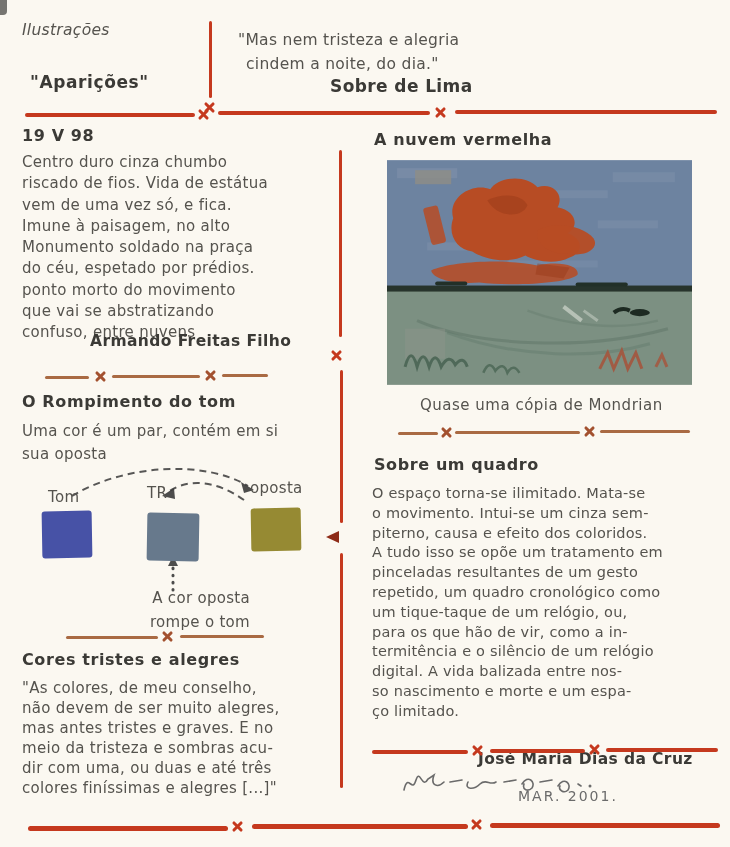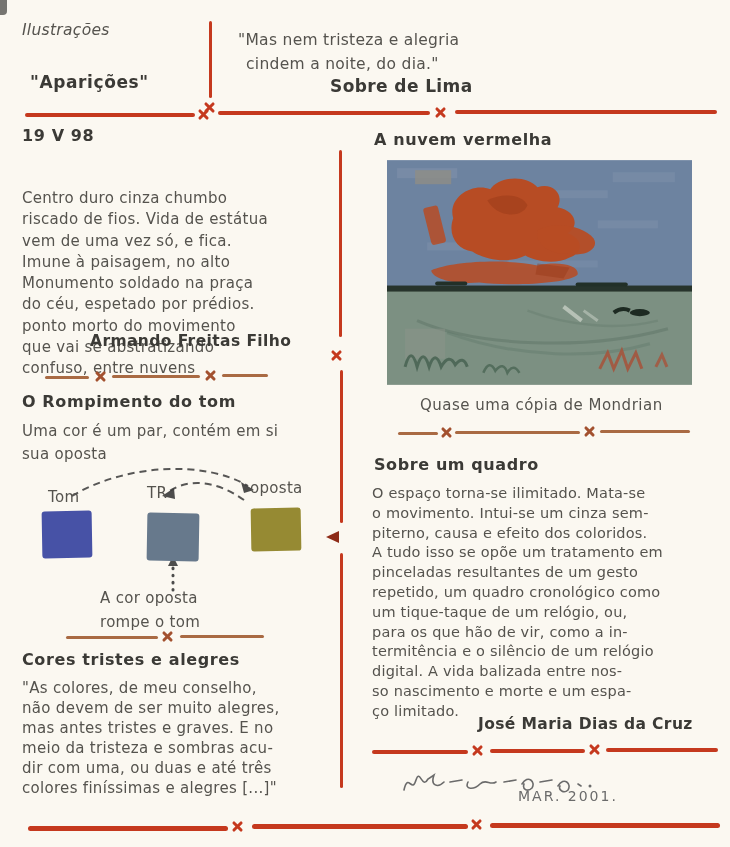--- a/index.html
+++ b/index.html
@@ -55,21 +55,21 @@
   <div class="hline red" style="left:455px;top:110px;width:262px;"></div>
 
   <div class="vline" style="left:339px;top:150px;height:187px;"></div>
   <span class="xmark" style="left:330px;top:349px;"></span>
   <div class="vline" style="left:340px;top:370px;height:153px;"></div>
   <div class="arrowL" style="left:326px;top:531px;"></div>
   <div class="vline" style="left:340px;top:553px;height:235px;"></div>
 
   <div class="abs hd" style="left:22px;top:126px;">19 V 98</div>
 
-  <div class="abs" style="left:22px;top:152px;width:315px;margin-top:36px;">
+  <div class="abs" style="left:22px;top:152px;width:315px;">
     <div class="hw">Centro duro cinza chumbo</div>
     <div class="hw">riscado de fios. Vida de estátua</div>
     <div class="hw">vem de uma vez só, e fica.</div>
     <div class="hw">Imune à paisagem, no alto</div>
     <div class="hw">Monumento soldado na praça</div>
     <div class="hw">do céu, espetado por prédios.</div>
     <div class="hw">ponto morto do movimento</div>
     <div class="hw">que vai se abstratizando</div>
     <div class="hw">confuso, entre nuvens</div>
   </div>
@@ -95,21 +95,21 @@
   </svg>
 
   <div class="abs hw" style="left:48px;top:487px;">Tom</div>
   <div class="abs hw" style="left:147px;top:483px;">TR</div>
   <div class="abs hw" style="left:250px;top:478px;">oposta</div>
 
   <div class="swatch" style="left: 42px; top: 511px; width: 50px; height: 47px; transform: rotate(-1deg); background: rgb(71, 82, 166);"></div>
   <div class="swatch" style="left: 147px; top: 513px; width: 52px; height: 48px; transform: rotate(1deg); background: rgb(103, 121, 140);"></div>
   <div class="swatch" style="left: 251px; top: 508px; width: 50px; height: 43px; transform: rotate(-1deg); background: rgb(150, 138, 51);"></div>
 
-  <div class="abs hw" style="left:100px;top:586px;width:150px;text-align:left;line-height:24px;">
+  <div class="abs hw" style="left:100px;top:586px;width:150px;text-align:right;line-height:24px;">
     <div>A cor oposta</div>
     <div>rompe o tom</div>
   </div>
 
   <div class="hline brown" style="left:66px;top:636px;width:92px;"></div>
   <span class="xmark brown" style="left:161px;top:630px;"></span>
   <div class="hline brown" style="left:180px;top:635px;width:84px;"></div>
 
   <div class="abs hd" style="left:22px;top:650px;">Cores tristes e alegres</div>
   <div class="abs" style="left:22px;top:678px;width:315px;">
@@ -172,21 +172,21 @@
     <div class="hw-sm">A tudo isso se opõe um tratamento em</div>
     <div class="hw-sm">pinceladas resultantes de um gesto</div>
     <div class="hw-sm">repetido, um quadro cronológico como</div>
     <div class="hw-sm">um tique-taque de um relógio, ou,</div>
     <div class="hw-sm">para os que hão de vir, como a in-</div>
     <div class="hw-sm">termitência e o silêncio de um relógio</div>
     <div class="hw-sm">digital. A vida balizada entre nos-</div>
     <div class="hw-sm">so nascimento e morte e um espa-</div>
     <div class="hw-sm">ço limitado.</div>
   </div>
-  <div class="abs author" style="left:478px;top:715px;">José Maria Dias da Cruz</div>
+  <div class="abs author" style="left:478px;top:750px;">José Maria Dias da Cruz</div>
 
   <div class="hline red" style="left:372px;top:750px;width:96px;"></div>
   <span class="xmark" style="left:471px;top:744px;"></span>
   <div class="hline red" style="left:490px;top:749px;width:95px;"></div>
   <span class="xmark" style="left:588px;top:743px;"></span>
   <div class="hline red" style="left:606px;top:748px;width:112px;"></div>
 
   <svg class="abs" style="left:398px;top:760px;" width="230" height="42" viewBox="0 0 230 42">
     <path d="M6,30 C10,12 14,34 18,20 C22,8 24,30 30,19 L36,15 C32,26 40,28 46,22 M52,22 L64,20 M70,22 C66,30 76,30 82,24 C88,18 92,26 98,22 M106,22 L118,20 M124,24 C130,14 138,22 134,28 C130,32 124,30 126,24 M142,22 L154,20 M160,26 C166,16 174,24 170,30 C166,34 160,30 162,26 M180,24 L183,26" fill="none" stroke="#6b6b6b" stroke-width="1.6" stroke-linecap="round"></path>
     <circle cx="192" cy="26" r="1.5" fill="#6b6b6b"></circle>

